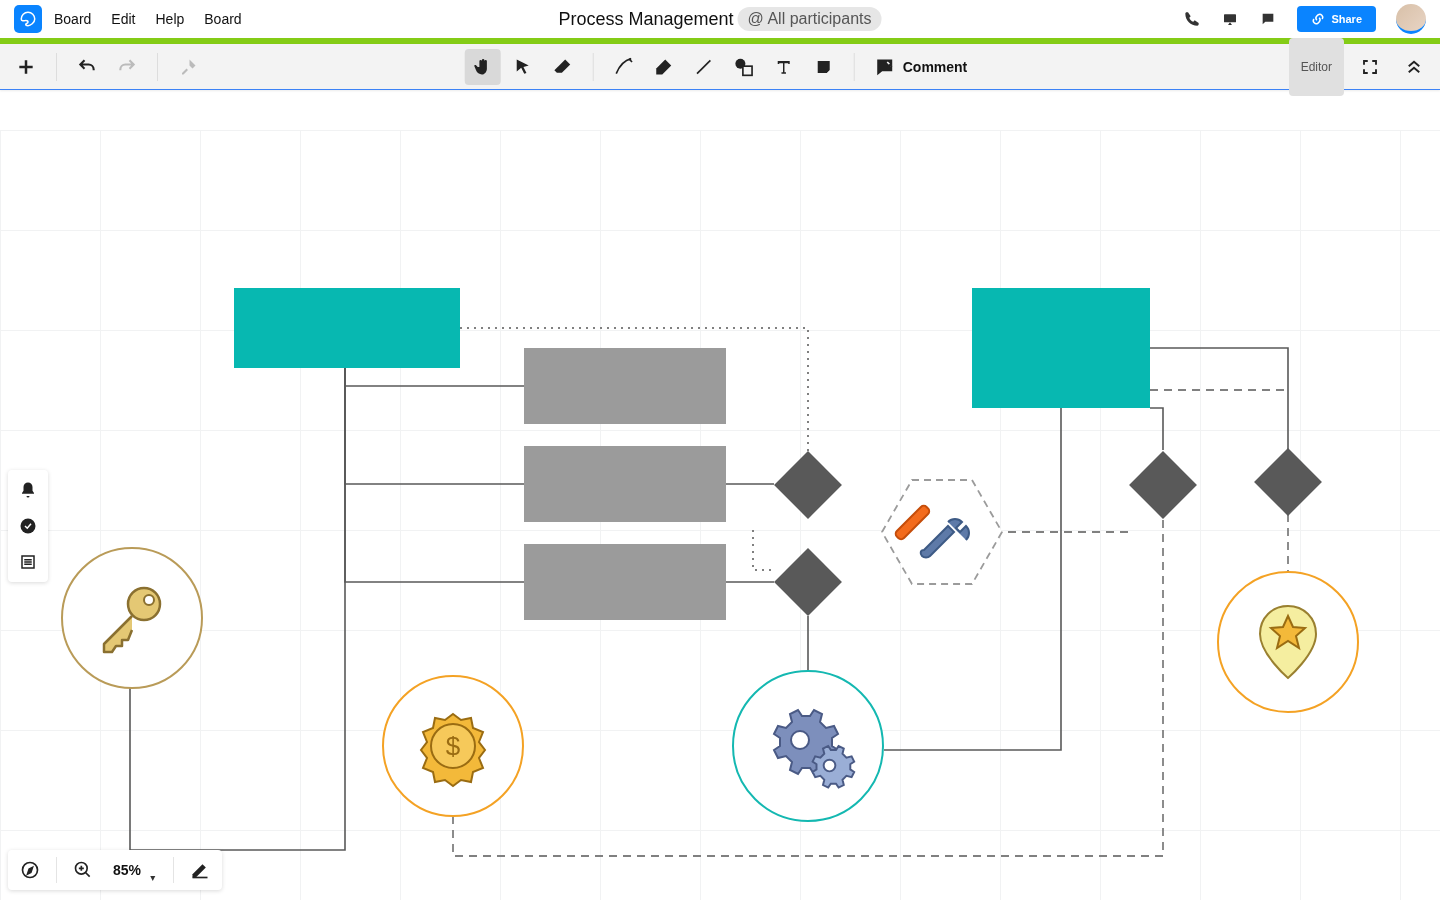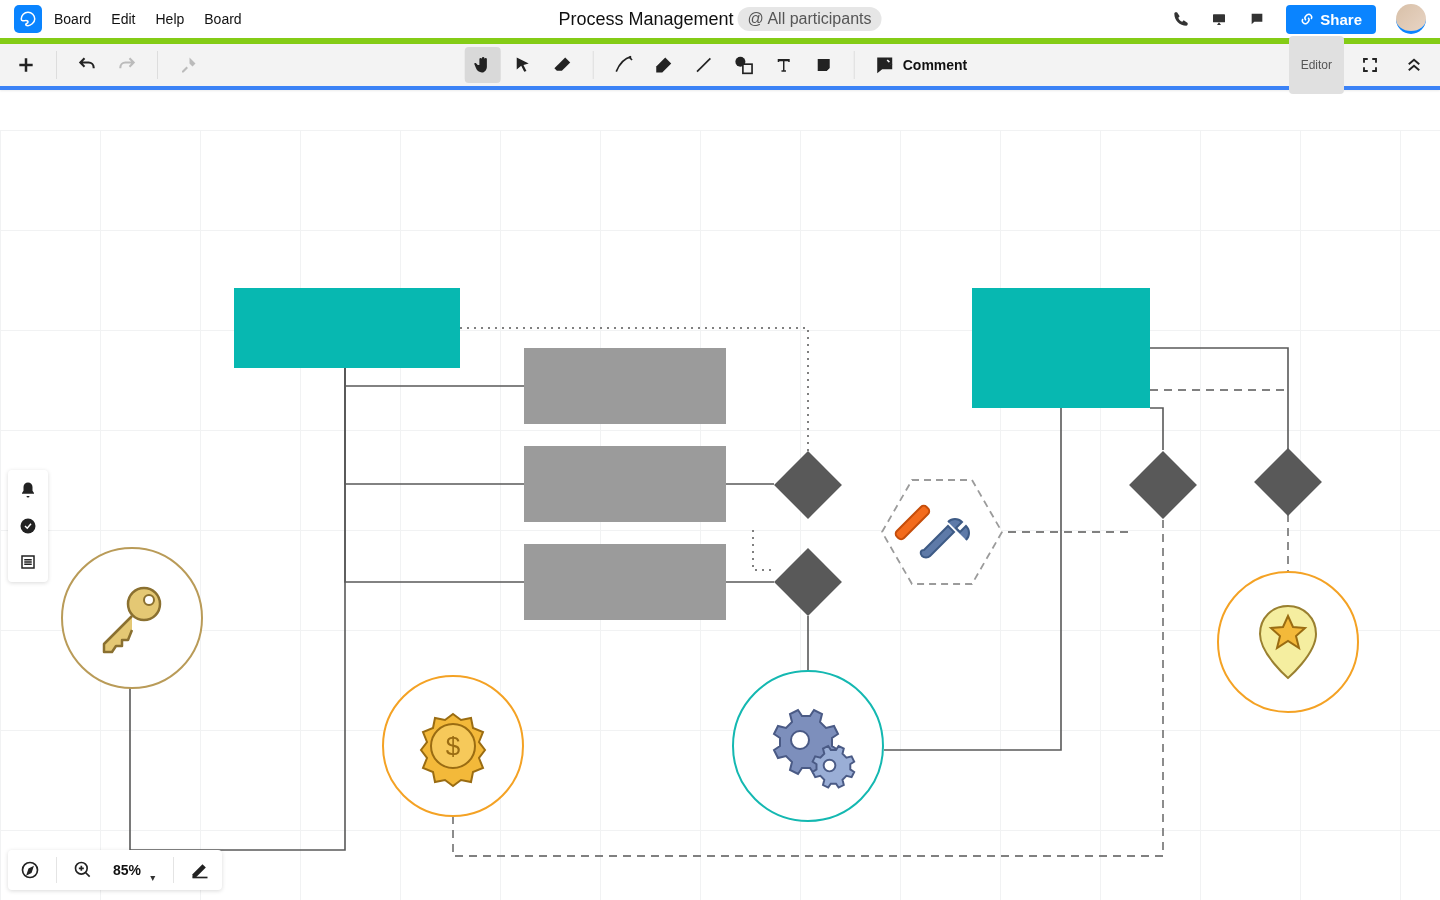--- a/index.html
+++ b/index.html
@@ -9,25 +9,25 @@
 .menu-bar{height:44px;display:flex;align-items:center;padding:0 14px;border-bottom:6px solid #84cc16;}
 .logo{width:28px;height:28px;background:#0a84ff;border-radius:5px;display:flex;align-items:center;justify-content:center;color:#fff;font-weight:700;margin-right:12px;}
 .logo svg{width:18px;height:18px;}
 .menu-items{display:flex;gap:20px;font-size:14px;}
 .menu-item{cursor:pointer;}
 .menu-center{position:absolute;left:50%;transform:translateX(-50%);display:flex;align-items:center;gap:4px;}
 .board-title{font-size:18px;font-weight:500;}
 .participants{background:#e6e6e6;color:#555;font-size:16px;padding:3px 10px;border-radius:12px;}
 .menu-right{margin-left:auto;display:flex;align-items:center;gap:20px;}
 .icon-btn{width:18px;height:18px;display:flex;align-items:center;justify-content:center;cursor:pointer;color:#333;}
-.share-btn{background:#0a84ff;color:#fff;font-weight:600;font-size:15px;border-radius:4px;padding:6px 14px;display:flex;align-items:center;gap:6px;cursor:pointer;}
+.share-btn{background:#0a84ff;color:#fff;font-weight:600;font-size:11px;border-radius:4px;padding:6px 14px;display:flex;align-items:center;gap:6px;cursor:pointer;}
 .avatar{width:30px;height:30px;border-radius:50%;background:linear-gradient(135deg,#d8c0a8,#e8d4c4);border-bottom:3px solid #0a84ff;}
 
 
-.toolbar{height:46px;border-bottom:4px solid #3b82f6;background:#f3f3f3;display:flex;align-items:center;padding:0 8px;position:relative;box-shadow:0 1px 2px rgba(0,0,0,0.08);}
+.toolbar{height:46px;border-bottom:1px solid #3b82f6;background:#f3f3f3;display:flex;align-items:center;padding:0 8px;position:relative;box-shadow:0 1px 2px rgba(0,0,0,0.08);}
 .tb-group{display:flex;align-items:center;gap:4px;}
 .divider{width:1px;height:28px;background:#ddd;margin:0 8px;}
 .tool{width:36px;height:36px;display:flex;align-items:center;justify-content:center;border-radius:4px;cursor:pointer;color:#222;}
 .tool.active{background:#d9d9d9;}
 .tool.dim{color:#bbb;}
 .tb-center{position:absolute;left:50%;transform:translateX(-50%);display:flex;align-items:center;gap:4px;}
 .comment-btn{display:flex;align-items:center;gap:8px;font-weight:600;font-size:14px;cursor:pointer;padding:0 8px;}
 .tb-right{margin-left:auto;display:flex;align-items:center;gap:8px;}
 .editor-pill{background:#e0e0e0;color:#555;font-size:12px;padding:22px 12px;border-radius:4px;cursor:pointer;}
 

